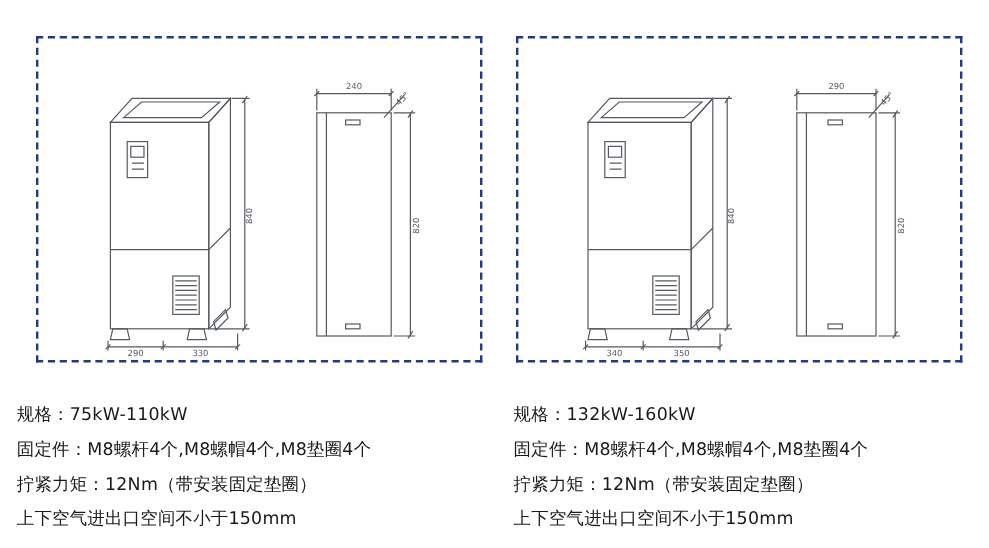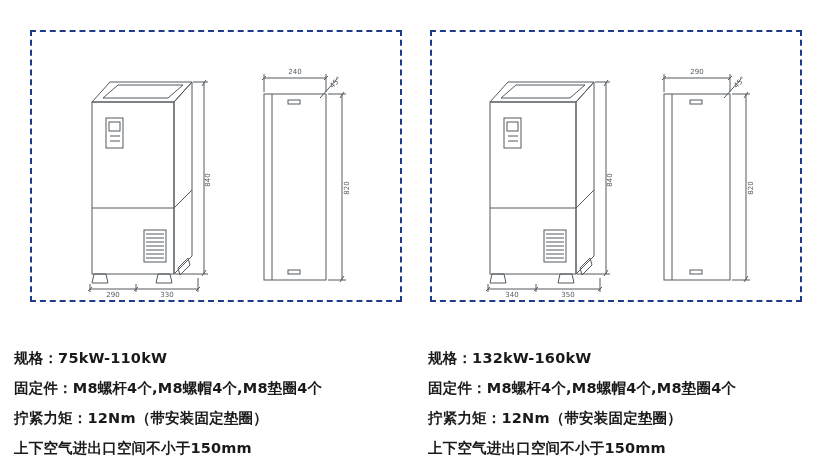--- a/index.html
+++ b/index.html
@@ -20,22 +20,22 @@
   }
   .panel.left{left:30px;}
   .panel.right{left:430px;}
   .panel svg{display:block;width:366px;height:266px;}
   .specs{
     position:absolute;top:337px;width:400px;
   }
   .specs.left{left:14px;}
   .specs.right{left:428px;}
   .specs p{
-    font-size:14.5px;font-weight:700;color:var(--text-color);
-    line-height:18px;margin:12px 0 11px 0;letter-spacing:0.2px;
+    font-size:14.5px;font-weight:400;color:var(--text-color);
+    line-height:18px;margin:0 0 11px 0;letter-spacing:0.2px;
     white-space:nowrap;
   }
   .specs p.underlined span{
     border-bottom:1.5px solid #333;padding-bottom:19px;
   }
   text{font-family:"DejaVu Sans","Liberation Sans",sans-serif;}
 </style>
 </head>
 <body>
 

